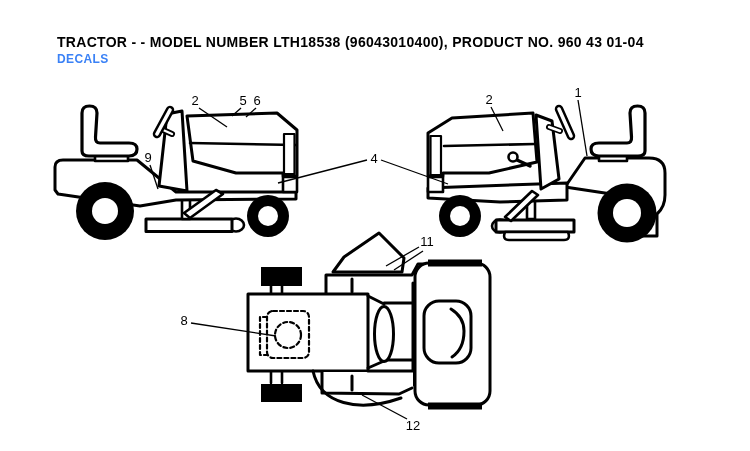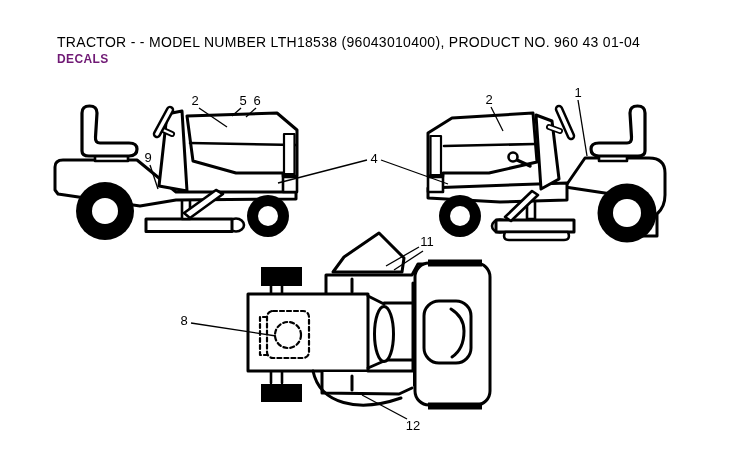--- a/index.html
+++ b/index.html
@@ -2,26 +2,26 @@
 <html><head>
 <meta charset="utf-8">
 <style>
   html,body{margin:0;padding:0;background:#e8e8e8;}
   .page{
     position:relative;width:750px;height:451px;background:#ffffff;
     font-family:"Liberation Sans",sans-serif;overflow:hidden;
   }
   .title{
     position:absolute;left:57px;top:33px;width:660px;
-    font-weight:400;font-size:14px;line-height:1.35;letter-spacing:.3px;color:#000;
+    font-weight:700;font-size:14px;line-height:1.35;letter-spacing:.3px;color:#000;
     white-space:nowrap;
   }
   .subtitle{
     position:absolute;left:57px;top:52px;
-    font-weight:700;font-size:12px;letter-spacing:.4px;color:#701a75;
+    font-weight:700;font-size:12px;letter-spacing:.4px;color:#3b82f6;
   }
   svg{position:absolute;left:0;top:0;}
   .callout{font-family:"Liberation Sans",sans-serif;font-size:13px;fill:#000;}
 </style>
 </head>
 <body>
 
 <div class="page">
 
   <div class="title">TRACTOR - - MODEL NUMBER LTH18538 (96043010400), PRODUCT NO. 960 43 01-04</div>

